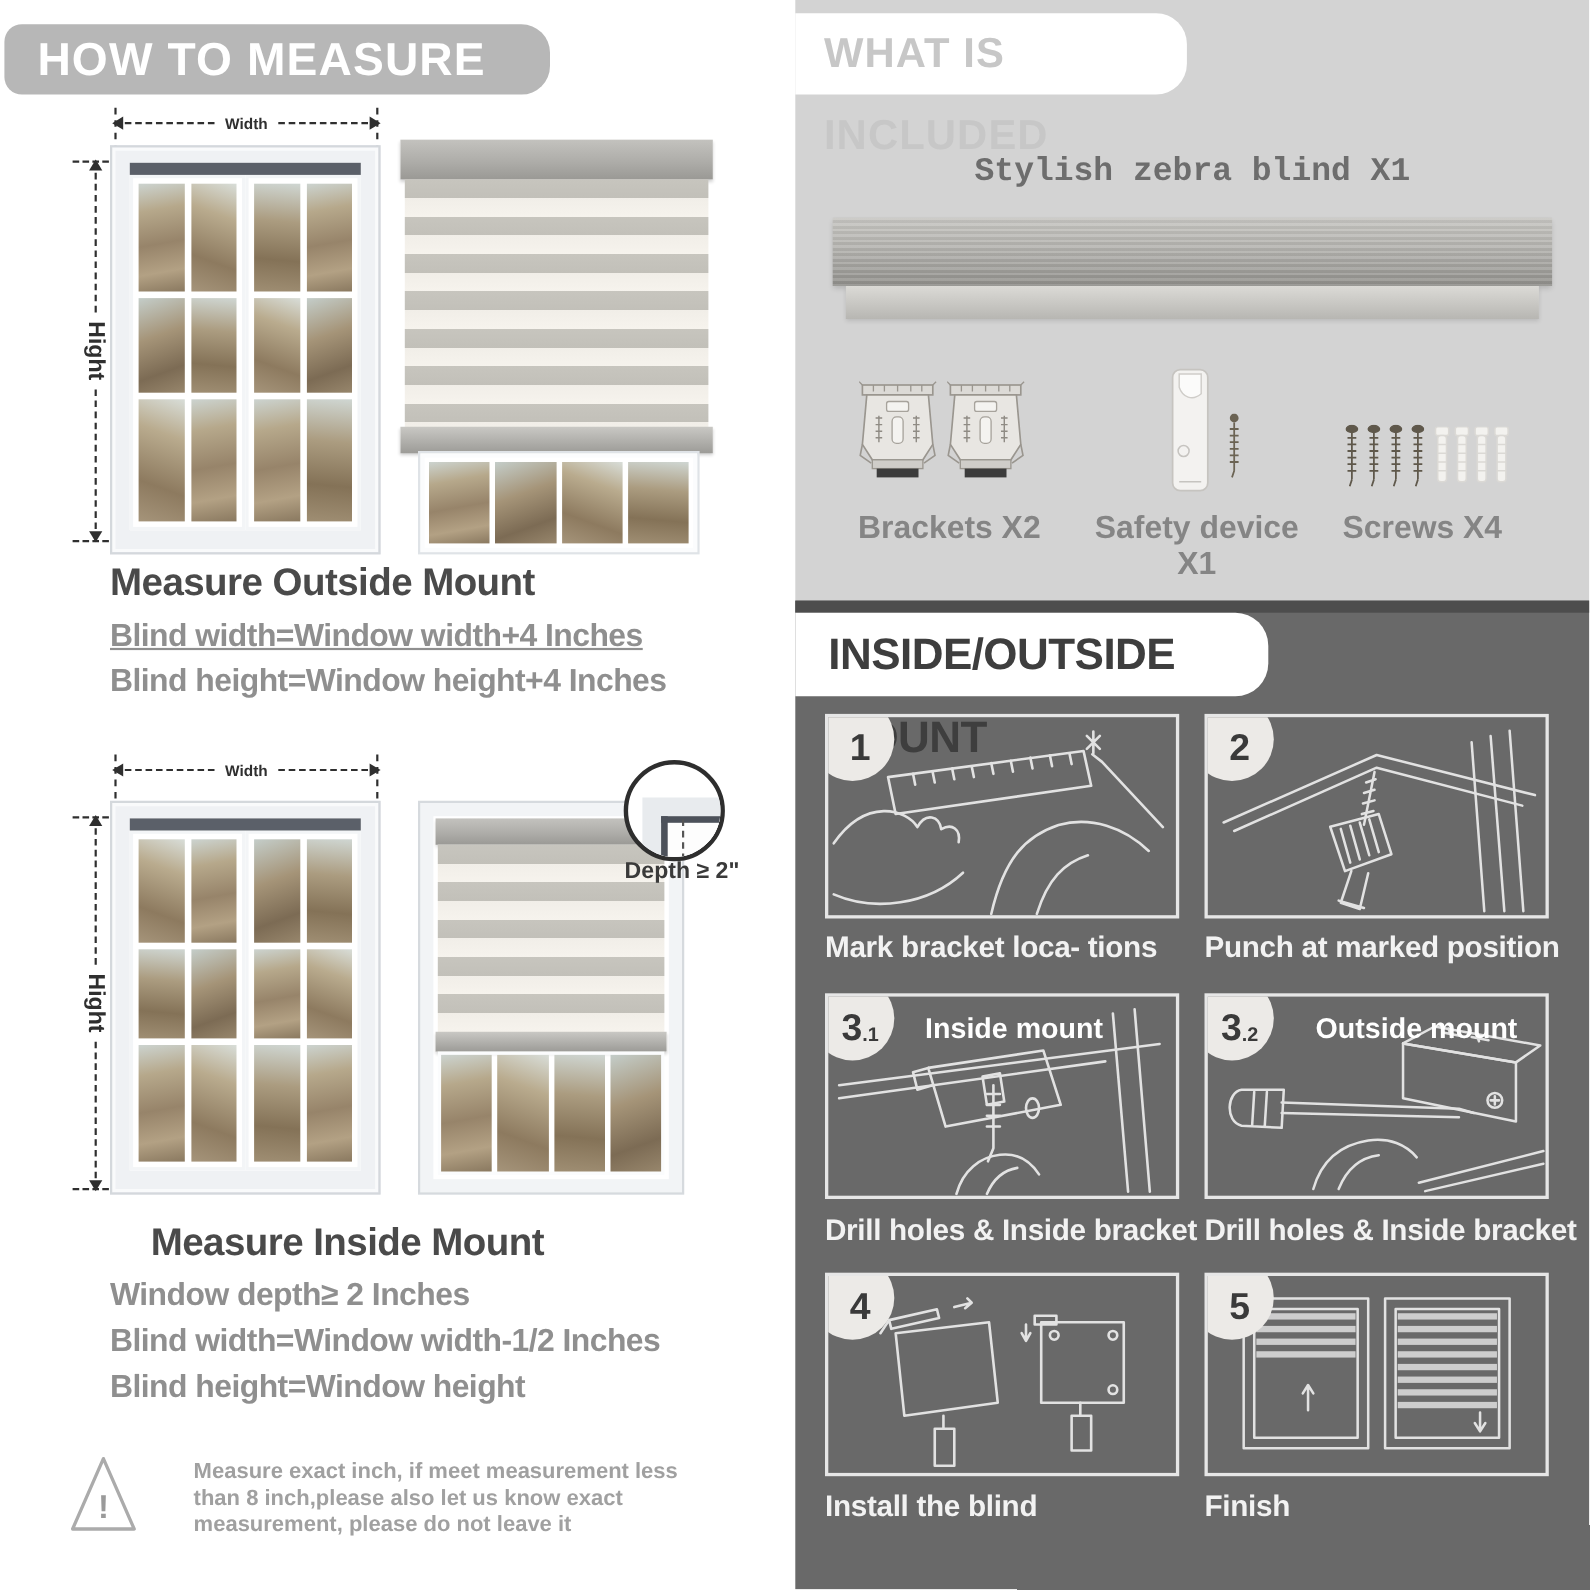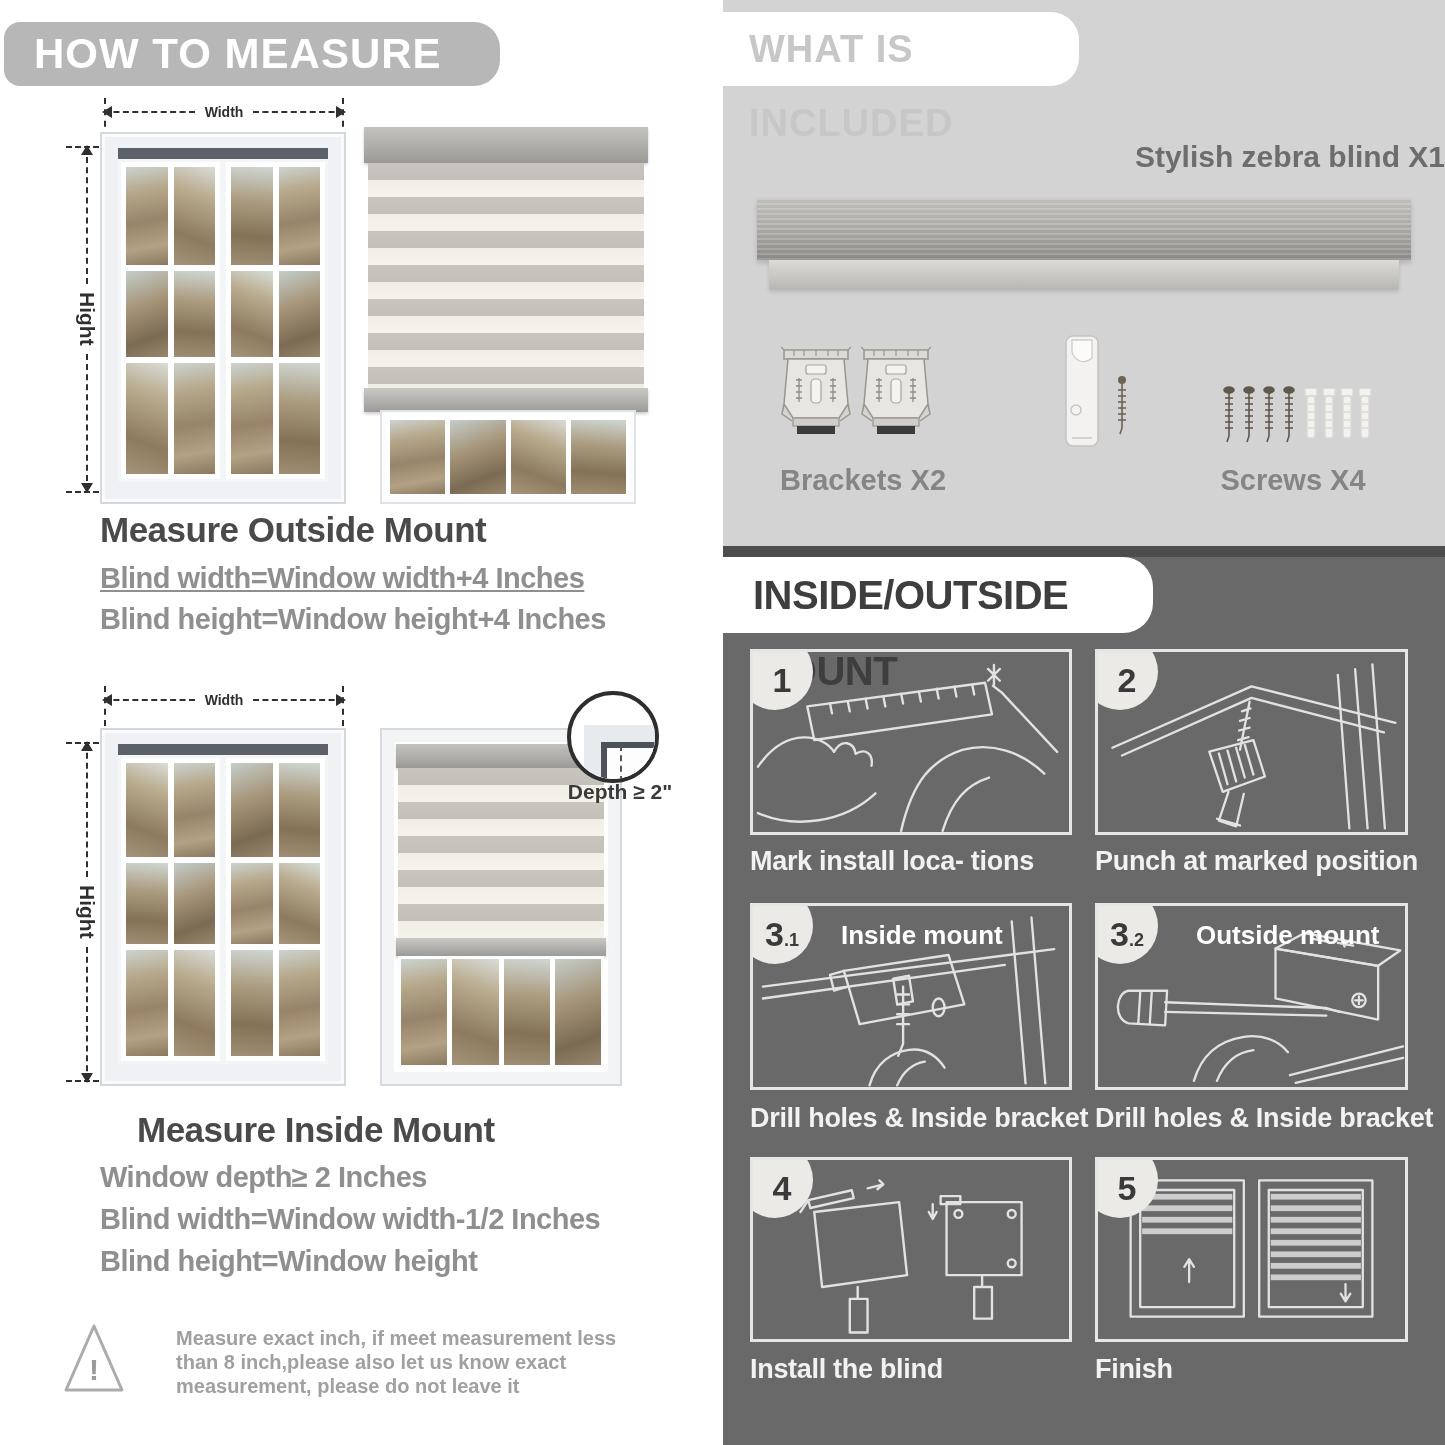--- a/index.html
+++ b/index.html
@@ -61,21 +61,21 @@
   .mag .m3 { position:absolute; left:58%; top:60%; bottom:-4%; border-left:2px dashed #555; }
   .depth-label { font-size:21px; font-weight:bold; color:#3a3a3a; }
 
   
   .warn-text { color:#a0a0a0; font-size:20px; font-weight:bold; line-height:24px; }
 
   
   .rt-light { left:723px; top:0; width:722px; height:546px; background:#d3d3d3; }
   .rl-header { left:0; top:12px; width:356px; height:74px; background:#fff; border-radius:0 28px 28px 0;
     color:#c7c7c7; font-size:38px; font-weight:bold; line-height:74px; padding-left:26px; letter-spacing:1px; }
-  .blind-label { left:0; right:0; top:140px; text-align:right; color:#6d6d6d; font-size:30px; font-weight:bold; }
+  .blind-label { left:0; right:0; top:140px; text-align:center; color:#6d6d6d; font-size:30px; font-weight:bold;font-family:Liberation Mono, monospace; }
   .rail { left:34px; top:198px; width:654px; height:62px;
     background:linear-gradient(180deg,#c6c5c1 0%,#b3b2ae 45%,#9c9b97 82%,#8f8e8a 100%); box-shadow:0 3px 5px rgba(0,0,0,.15); }
   .rail-lines { position:absolute; inset:0; background:repeating-linear-gradient(180deg,rgba(255,255,255,.12) 0 2px,rgba(0,0,0,.04) 2px 5px); }
   .underrail { left:46px; top:260px; width:630px; height:30px;
     background:linear-gradient(180deg,#dbdad6 0%,#c6c5c1 60%,#b7b6b2 100%); box-shadow:0 2px 4px rgba(0,0,0,.12); }
   .item-label { top:464px; text-align:center; color:#858585; font-size:29px; font-weight:bold; }
 
   .rt-dark { left:723px; top:546px; width:722px; height:899px; background:#696969; }
   .rd-strip { left:0; top:0; width:100%; height:11px; background:#4d4d4d; }
   .rd-header { left:0; top:11px; width:430px; height:76px; background:#fff; border-radius:0 30px 30px 0;
@@ -319,20 +319,21 @@
           </g>
         <g transform="translate(56,0)">
             <rect x="0" y="0" width="12" height="8" rx="2"></rect>
             <rect x="2" y="8" width="8" height="42" rx="3"></rect>
             <path d="M2,16 h8 M2,24 h8 M2,32 h8 M2,40 h8" fill="none"></path>
           </g>
       </g>
     </svg>
 
     <div class="abs item-label" style="left:55px; width:170px;">Brackets X2</div>
+    <div class="abs item-label" style="left:255px; width:220px;">Safety device X1</div>
     <div class="abs item-label" style="left:480px; width:180px;">Screws X4</div>
   </div>
 
   <div class="abs rt-dark">
     <div class="abs rd-strip"></div>
     <div class="abs rd-header">INSIDE/OUTSIDE MOUNT</div>
 
     <div class="panel" style="left:27px; top:103px; width:322px; height:186px;">
       <div class="badge">
           <span class="n">1</span>
@@ -342,21 +343,21 @@
         <g class="ln-art">
           <path d="M55,54 L235,30 L242,62 L62,88 Z"></path>
           <path d="M78,51 l2,10 M96,49 l2,10 M114,46 l2,10 M132,44 l2,10 M150,41 l2,10 M168,39 l2,10 M186,36 l2,10 M204,34 l2,10 M222,32 l2,10"></path>
           <path d="M238,16 l12,12 M250,16 l-12,12 M244,12 v20"></path>
           <path d="M252,40 L308,100 M252,40 l-9,-7"></path>
           <path d="M5,115 C35,72 72,84 82,100 M82,100 C90,86 102,90 104,102 M104,102 C114,96 122,102 120,114 M5,162 C42,178 92,172 124,142"></path>
           <path d="M150,180 C162,128 182,108 212,98 C242,90 272,100 295,122 M192,180 C202,148 217,133 239,126"></path>
         </g>
       </svg>
     </div>
-    <div class="caption" style="left:27px; top:300px;">Mark install loca- tions</div>
+    <div class="caption" style="left:27px; top:300px;">Mark bracket loca- tions</div>
 
     <div class="panel" style="left:372px; top:103px; width:313px; height:186px;">
       <div class="badge">
           <span class="n">2</span>
           <span class="s"></span>
         </div>
       <svg class="art" viewBox="0 0 320 180">
         <g class="ln-art">
           <path d="M15,96 L160,32 L310,70"></path>
           <path d="M25,104 L160,44 L298,80"></path>

